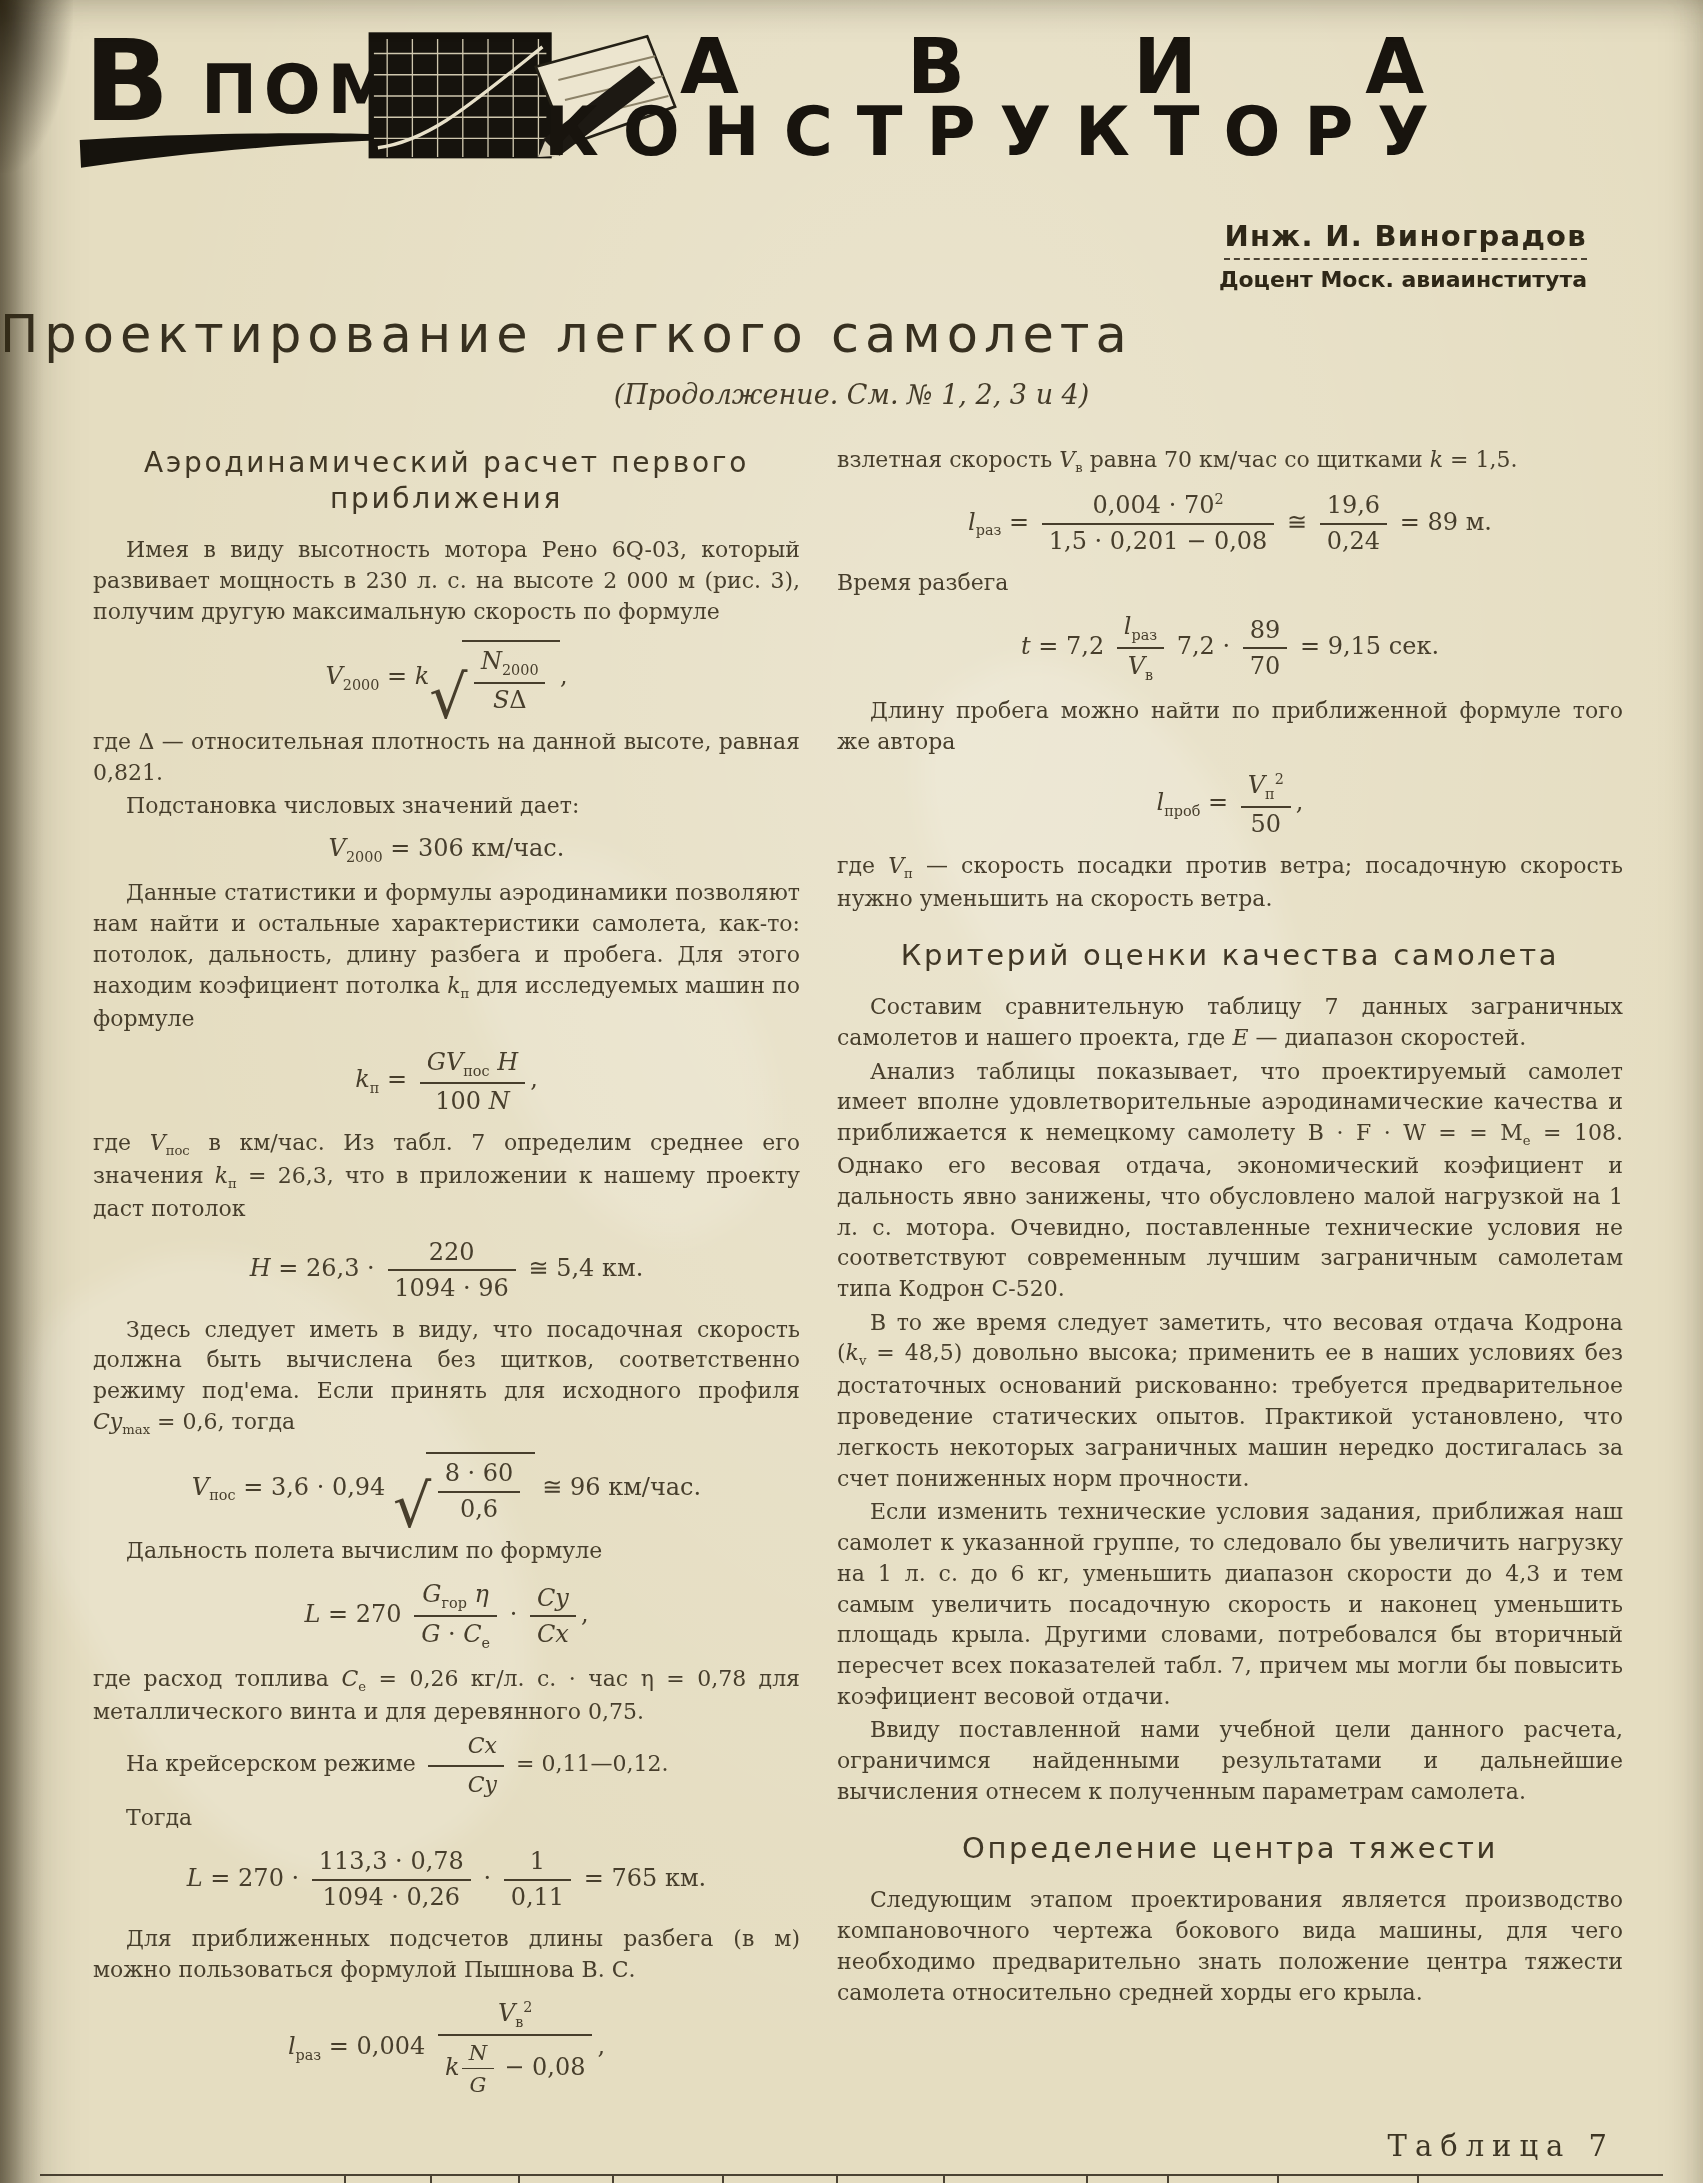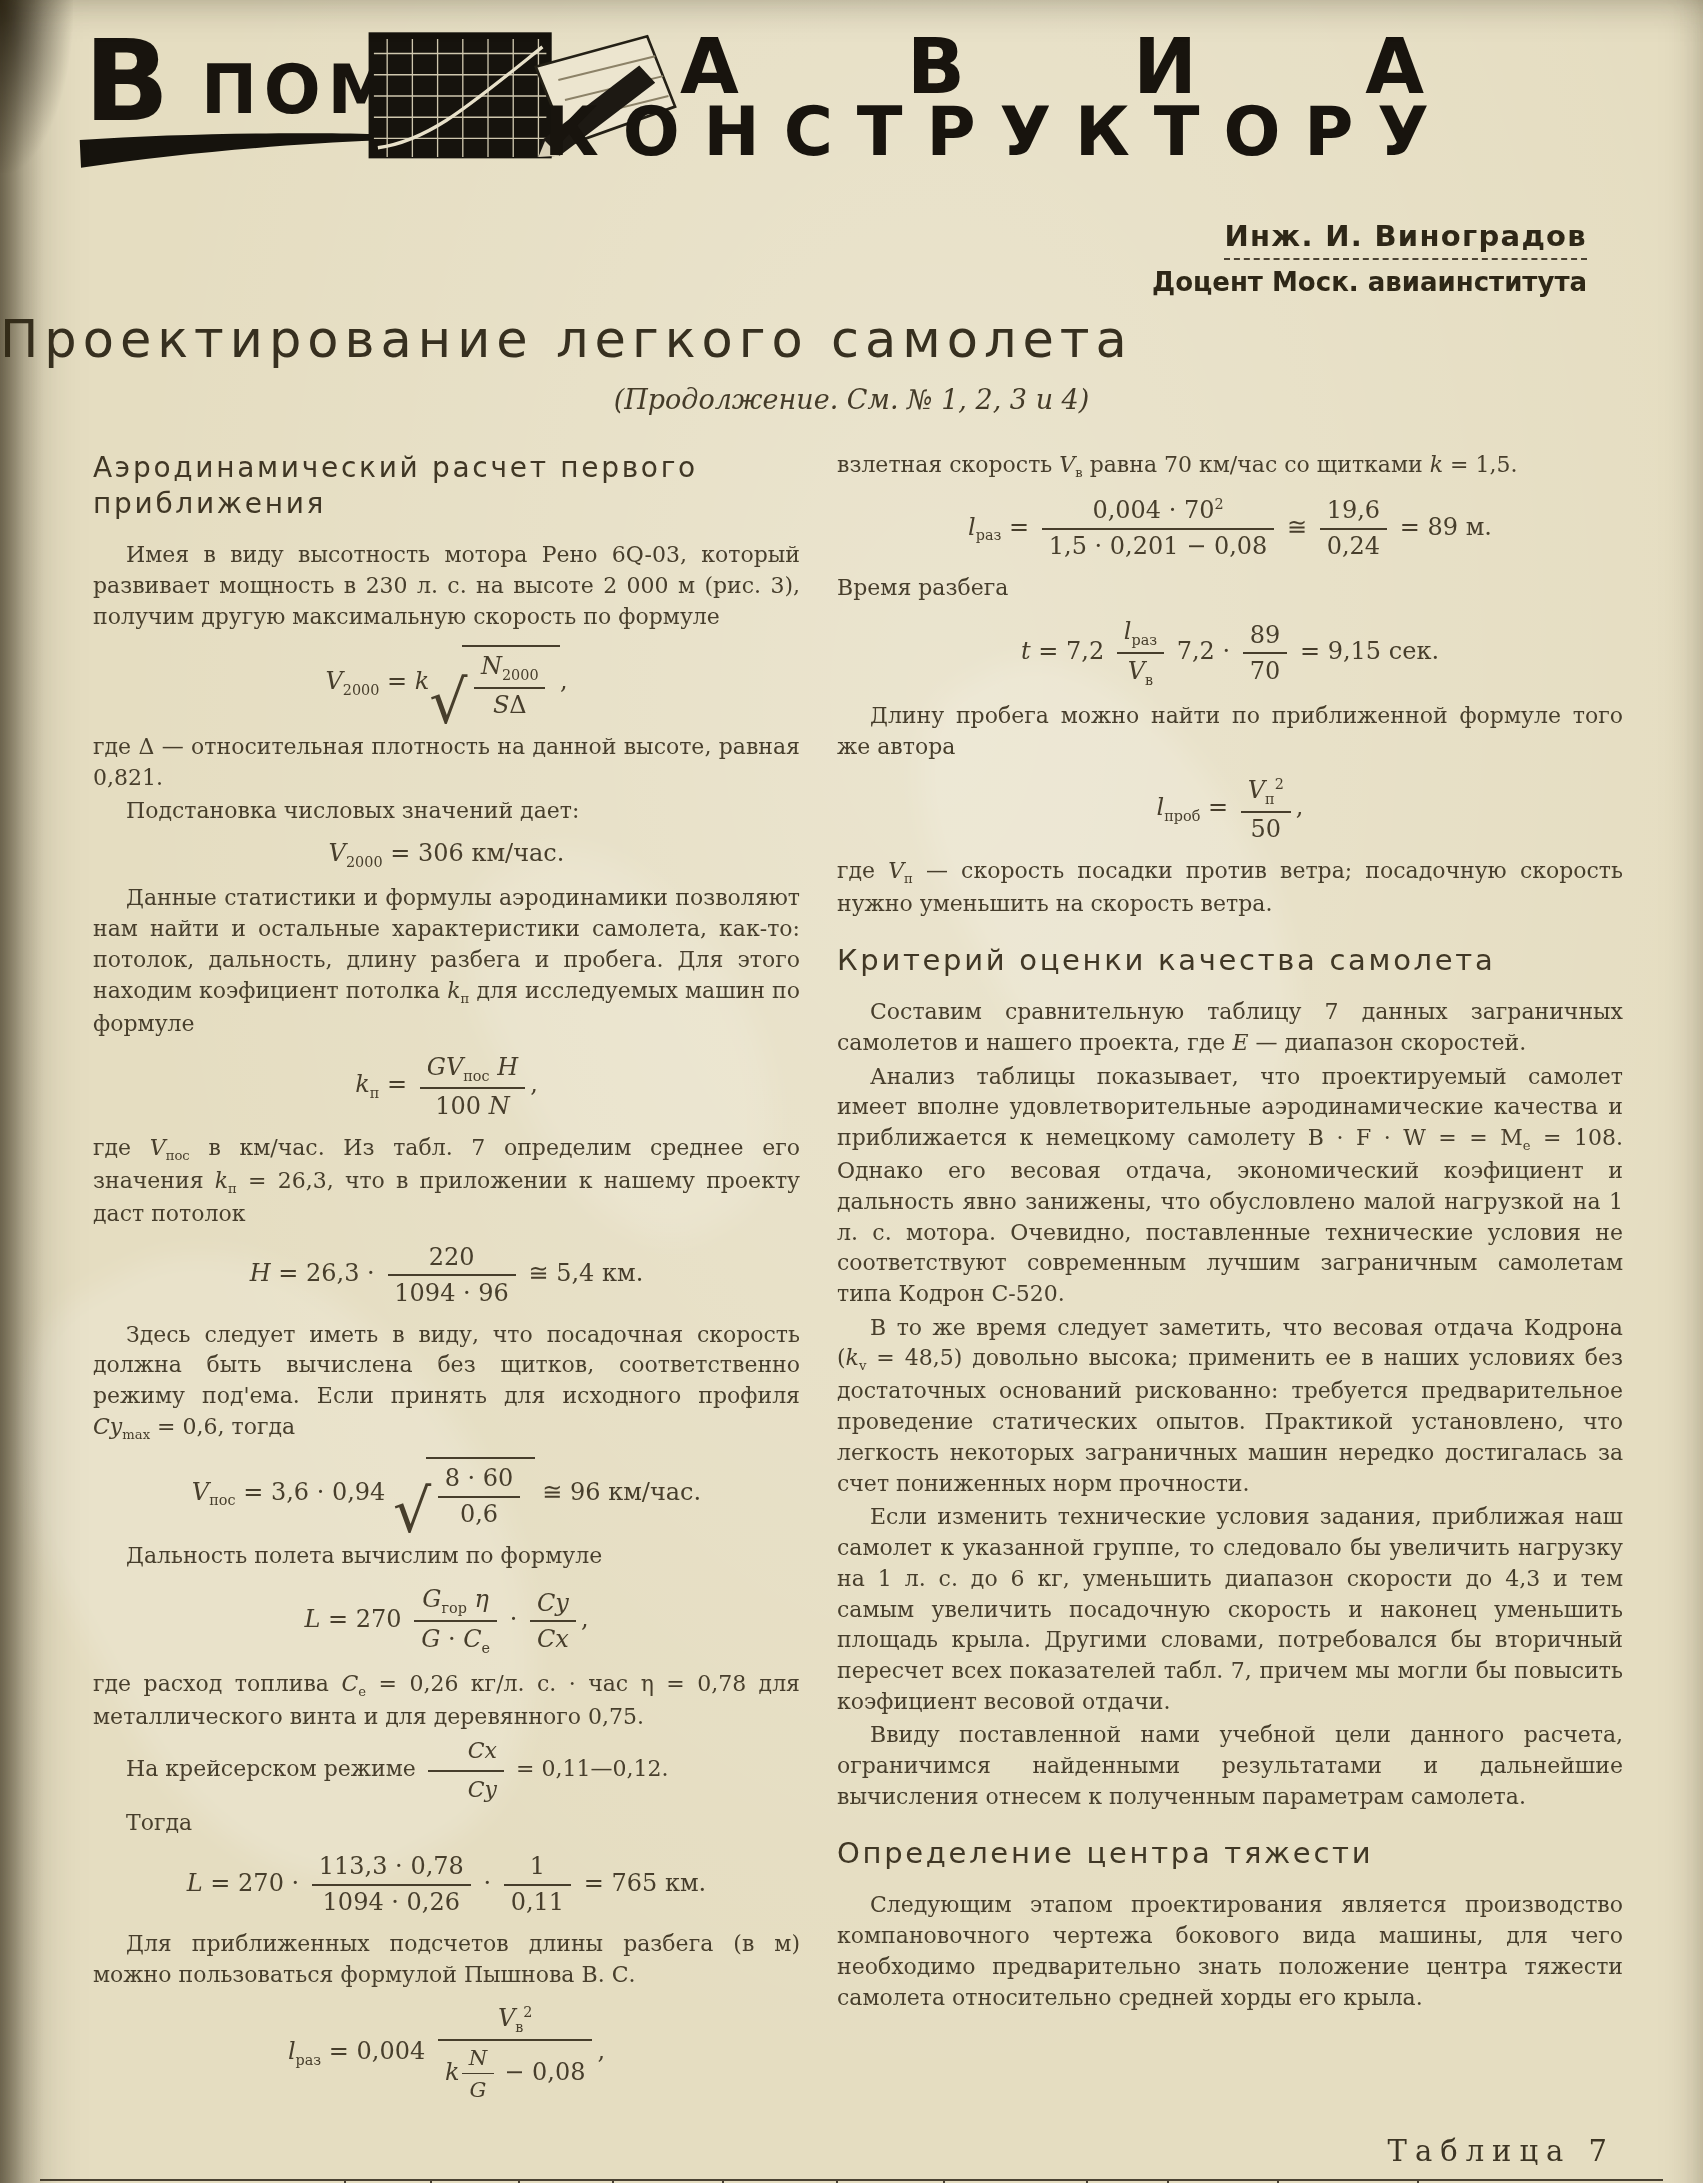--- a/index.html
+++ b/index.html
@@ -43,33 +43,33 @@
   .m-avia{position:absolute;left:680px;top:9.3px;width:744px;display:flex;justify-content:space-between;
     font:700 76px/1 "DejaVu Sans",sans-serif;}
   .m-konstr{position:absolute;left:544px;top:79px;width:885px;display:flex;justify-content:space-between;
     font:700 67px/1 "DejaVu Sans",sans-serif;}
 
   
   .author{text-align:right;padding-right:116px;margin-top:29px;color:#2e2717;
     font-family:"DejaVu Sans",sans-serif;position:relative;z-index:2;}
   .author-name{display:inline-block;font-size:29px;font-weight:700;letter-spacing:1.3px;
     border-bottom:2.7px dashed #4a4233;padding-bottom:5.3px;}
-  .author-title{font-size:26px;font-weight:700;margin-top:6.7px;}
+  .author-title{font-size:22px;font-weight:700;margin-top:6.7px;}
   .title{margin:15px 0 0;text-align:left;font:400 51px/1.1 "DejaVu Sans",sans-serif;
     letter-spacing:6px;color:#373020;position:relative;z-index:2;}
   .subtitle{margin-top:16px;text-align:center;font-style:italic;font-size:27px;color:#443b29;
     position:relative;z-index:2;}
 
   
   .cols{display:flex;gap:37px;padding:0 80px 0 93px;margin-top:35px;position:relative;z-index:2;}
   .col-left{width:707px;flex:none;}
   .col-right{flex:1;min-width:0;}
   .para{font-size:22px;line-height:1.4;text-align:justify;text-indent:33px;margin:0 0 2.7px;}
   .para.noind{text-indent:0;}
-  .colhead{font:400 29px/1.3 "DejaVu Sans",sans-serif;letter-spacing:2.7px;
+  .colhead{font:400 29px/1.3 "DejaVu Sans",sans-serif;text-align:center;letter-spacing:2.7px;
     margin:22.6px 0 17.3px;color:#403725;}
   .col-left .colhead{margin-top:0;font-size:28px;}
   .eq{font-size:24px;text-align:center;margin:12px 0;line-height:1.2;}
   .eq i,.para i{font-style:italic;}
   sub{font-size:0.6em;}
   sup{font-size:0.6em;}
   .frac{display:inline-block;vertical-align:middle;text-align:center;margin:0 5.3px;}
   .fnum{display:block;border-bottom:2px solid currentColor;padding:1.3px 6.7px 2.7px;}
   .fden{display:block;padding:2.7px 6.7px 0;}
   .frac .frac{margin:0 2.7px;font-size:0.88em;}

